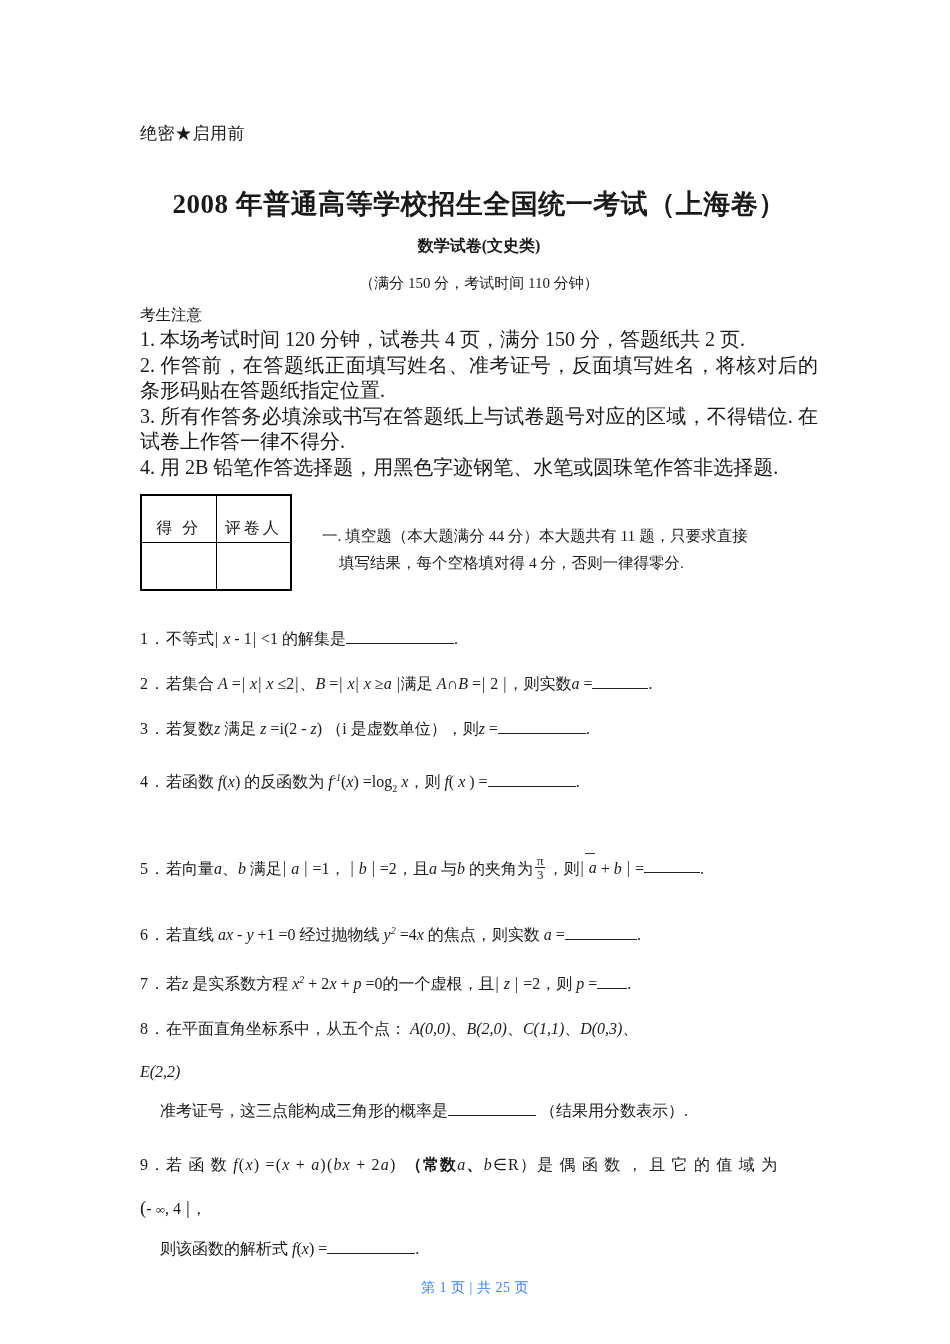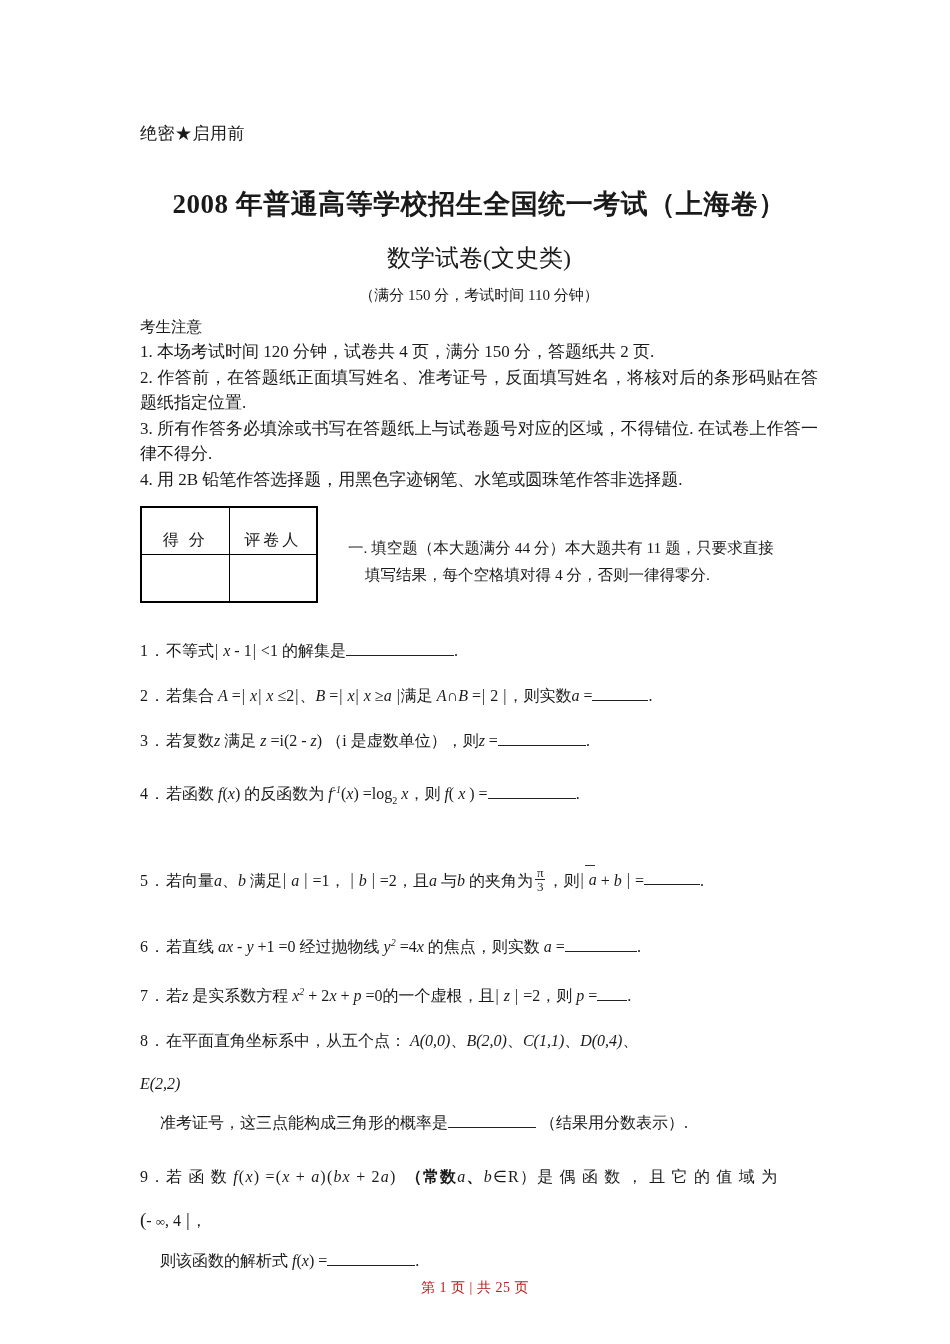--- a/index.html
+++ b/index.html
@@ -37,56 +37,56 @@
   .title-main {
     text-align: center;
     font-size: 27px;
     font-weight: bold;
     line-height: 36px;
     margin-top: 40px;
     letter-spacing: 0.5px;
   }
   .title-sub {
     text-align: center;
-    font-size: 24px;
-    font-weight: normal;
+    font-size: 16px;
+    font-weight: bold;
     line-height: 32px;
-    margin-top: 20px;
+    margin-top: 8px;
   }
   .title-note {
     text-align: center;
     font-size: 15px;
     line-height: 22px;
     margin-top: 10px;
   }
 
   
   .notice {
     margin-top: 8px;
   }
   .notice-head {
     font-size: 15.5px;
     line-height: 25px;
   }
   .notice-item {
-    font-size: 17px;
+    font-size: 20px;
     line-height: 25.5px;
     text-align: justify;
   }
   .b { font-weight: bold; }
 
   
   .score-row {
     margin-top: 14px;
     display: flex;
     align-items: flex-start;
   }
   table.score-table {
     border-collapse: collapse;
-    width: 178px;
+    width: 152px;
     table-layout: fixed;
     border: 2.5px solid #000;
   }
   table.score-table td {
     border: 1.3px solid #000;
     height: 42px;
     text-align: center;
     vertical-align: bottom;
     font-size: 16px;
     padding-bottom: 3px;
@@ -161,21 +161,21 @@
   .sp { display: inline-block; width: 4px; }
 
   
   .footer {
     position: absolute;
     left: 0;
     top: 1275px;
     width: 950px;
     text-align: center;
     font-size: 14px;
-    color: #b91c1c;
+    color: #3b82f6;
     letter-spacing: 0.5px;
   }
 </style>
 </head>
 <body>
 
 <div class="page">
   <div class="content">
 
     <div class="secret-line">绝密★启用前</div>
@@ -235,21 +235,21 @@
 
       <div class="q" style="margin-top:37px;">
         <span class="num">6．</span>若直线 <span class="mi">ax</span> <span class="mn">-</span> <span class="mi">y</span> <span class="mn">+1 =0</span> 经过抛物线 <span class="mi">y</span><sup class="ex">2</sup> <span class="mn">=4</span><span class="mi">x</span> 的焦点，则实数 <span class="mi">a</span> <span class="mn">=</span><span class="blank bk-md"></span>.
       </div>
 
       <div class="q">
         <span class="num">7．</span>若<span class="mi">z</span> 是实系数方程 <span class="mi">x</span><sup class="ex">2</sup> <span class="mn">+ 2</span><span class="mi">x</span> <span class="mn">+</span> <span class="mi">p</span> <span class="mn">=0</span>的一个虚根，且<span class="vbar">|</span><span class="mi">&nbsp;z&nbsp;</span><span class="vbar">|</span> <span class="mn">=2</span>，则 <span class="mi">p</span> <span class="mn">=</span><span class="blank bk-xs"></span>.
       </div>
 
       <div class="q" style="margin-bottom:0;">
-        <span class="num">8．</span>在平面直角坐标系中，从五个点：<span class="sp"></span><span class="mi">A(0,0)</span>、<span class="mi">B(2,0)</span>、<span class="mi">C(1,1)</span>、<span class="mi">D(0,4)</span>、
+        <span class="num">8．</span>在平面直角坐标系中，从五个点：<span class="sp"></span><span class="mi">A(0,0)</span>、<span class="mi">B(2,0)</span>、<span class="mi">C(1,1)</span>、<span class="mi">D(0,3)</span>、
       </div>
       <div class="q" style="margin-top:20px;margin-bottom:0;">
         <span class="mi">E(2,2)</span>
       </div>
       <div class="q-cont q-indent">
         <span>准考证号，这三点能构成三角形的概率是</span><span class="blank bk-lg"></span> <span>（结果用分数表示）.</span>
       </div>
 
       <div class="q" style="margin-top:31px;margin-bottom:0;letter-spacing:1.2px;">
         <span class="num">9．</span>若 函 数 <span class="mi">f</span><span class="mn">(</span><span class="mi">x</span><span class="mn">)</span> <span class="mn">=(</span><span class="mi">x</span> <span class="mn">+</span> <span class="mi">a</span><span class="mn">)(</span><span class="mi">bx</span> <span class="mn">+ 2</span><span class="mi">a</span><span class="mn">)</span><span class="sp"></span> <span class="b">（常数</span><span class="mi">a</span><span class="b">、</span><span class="mi">b</span><span class="mn">∈R</span>）是 偶 函 数 ， 且 它 的 值 域 为

